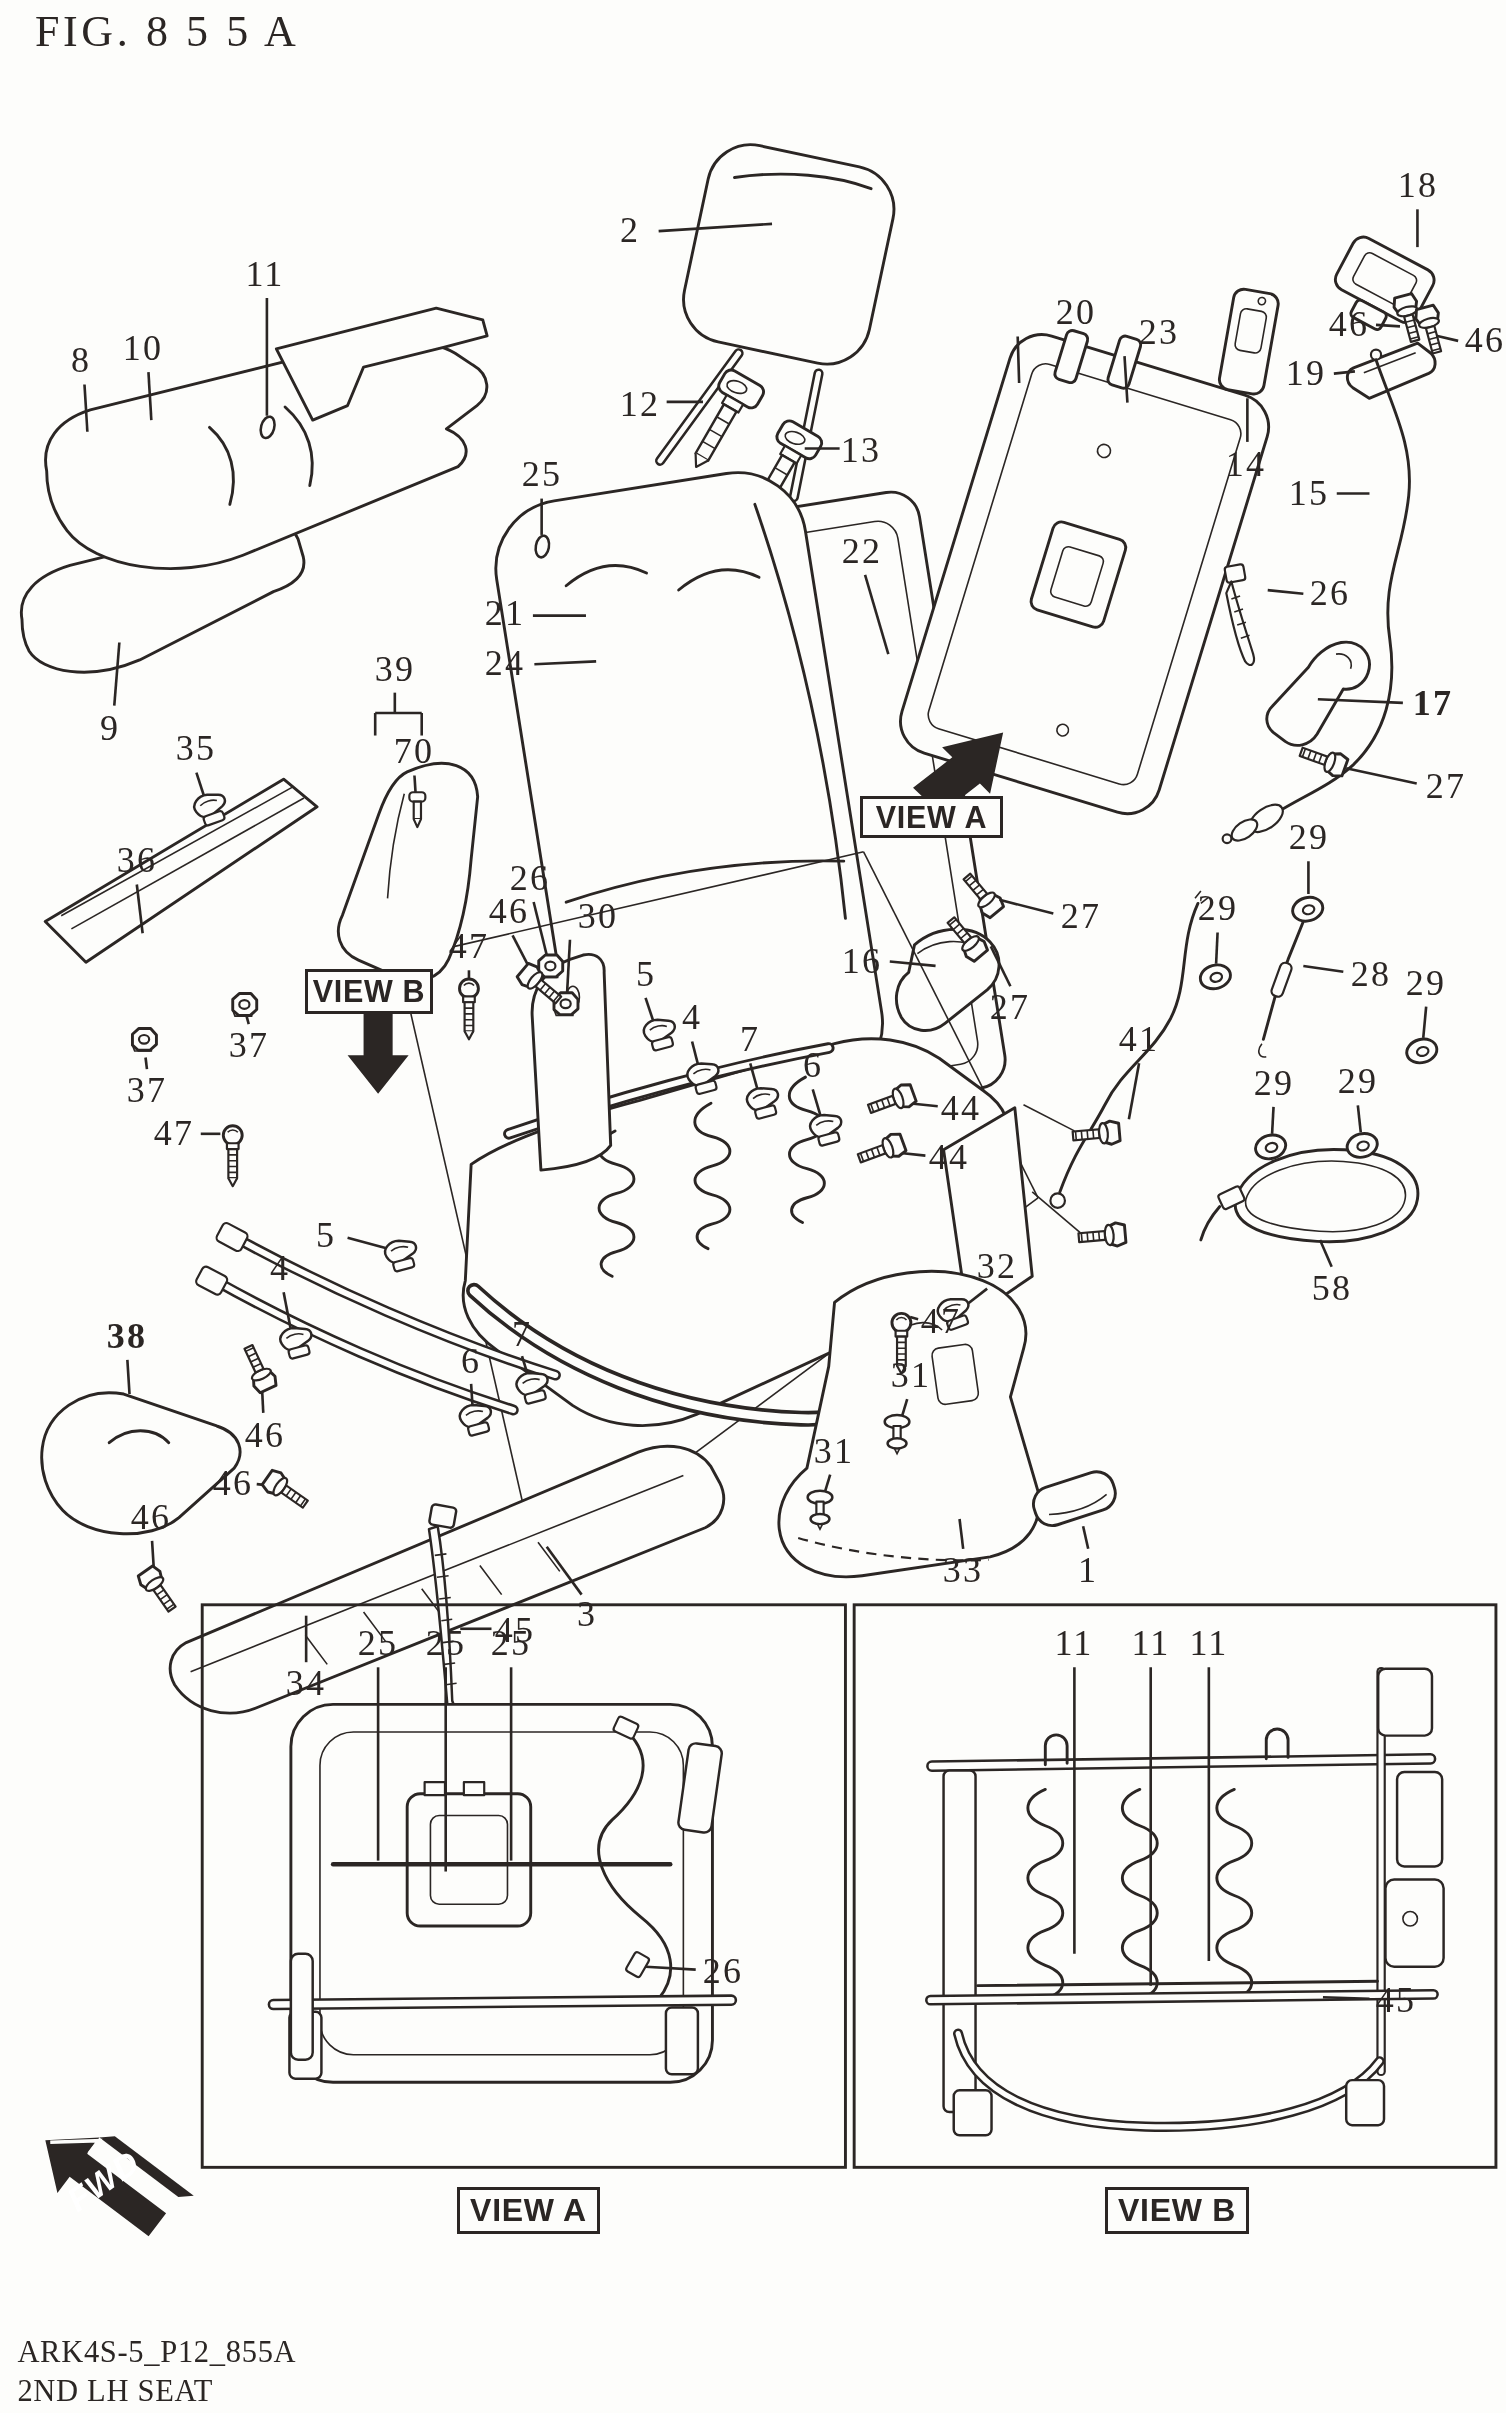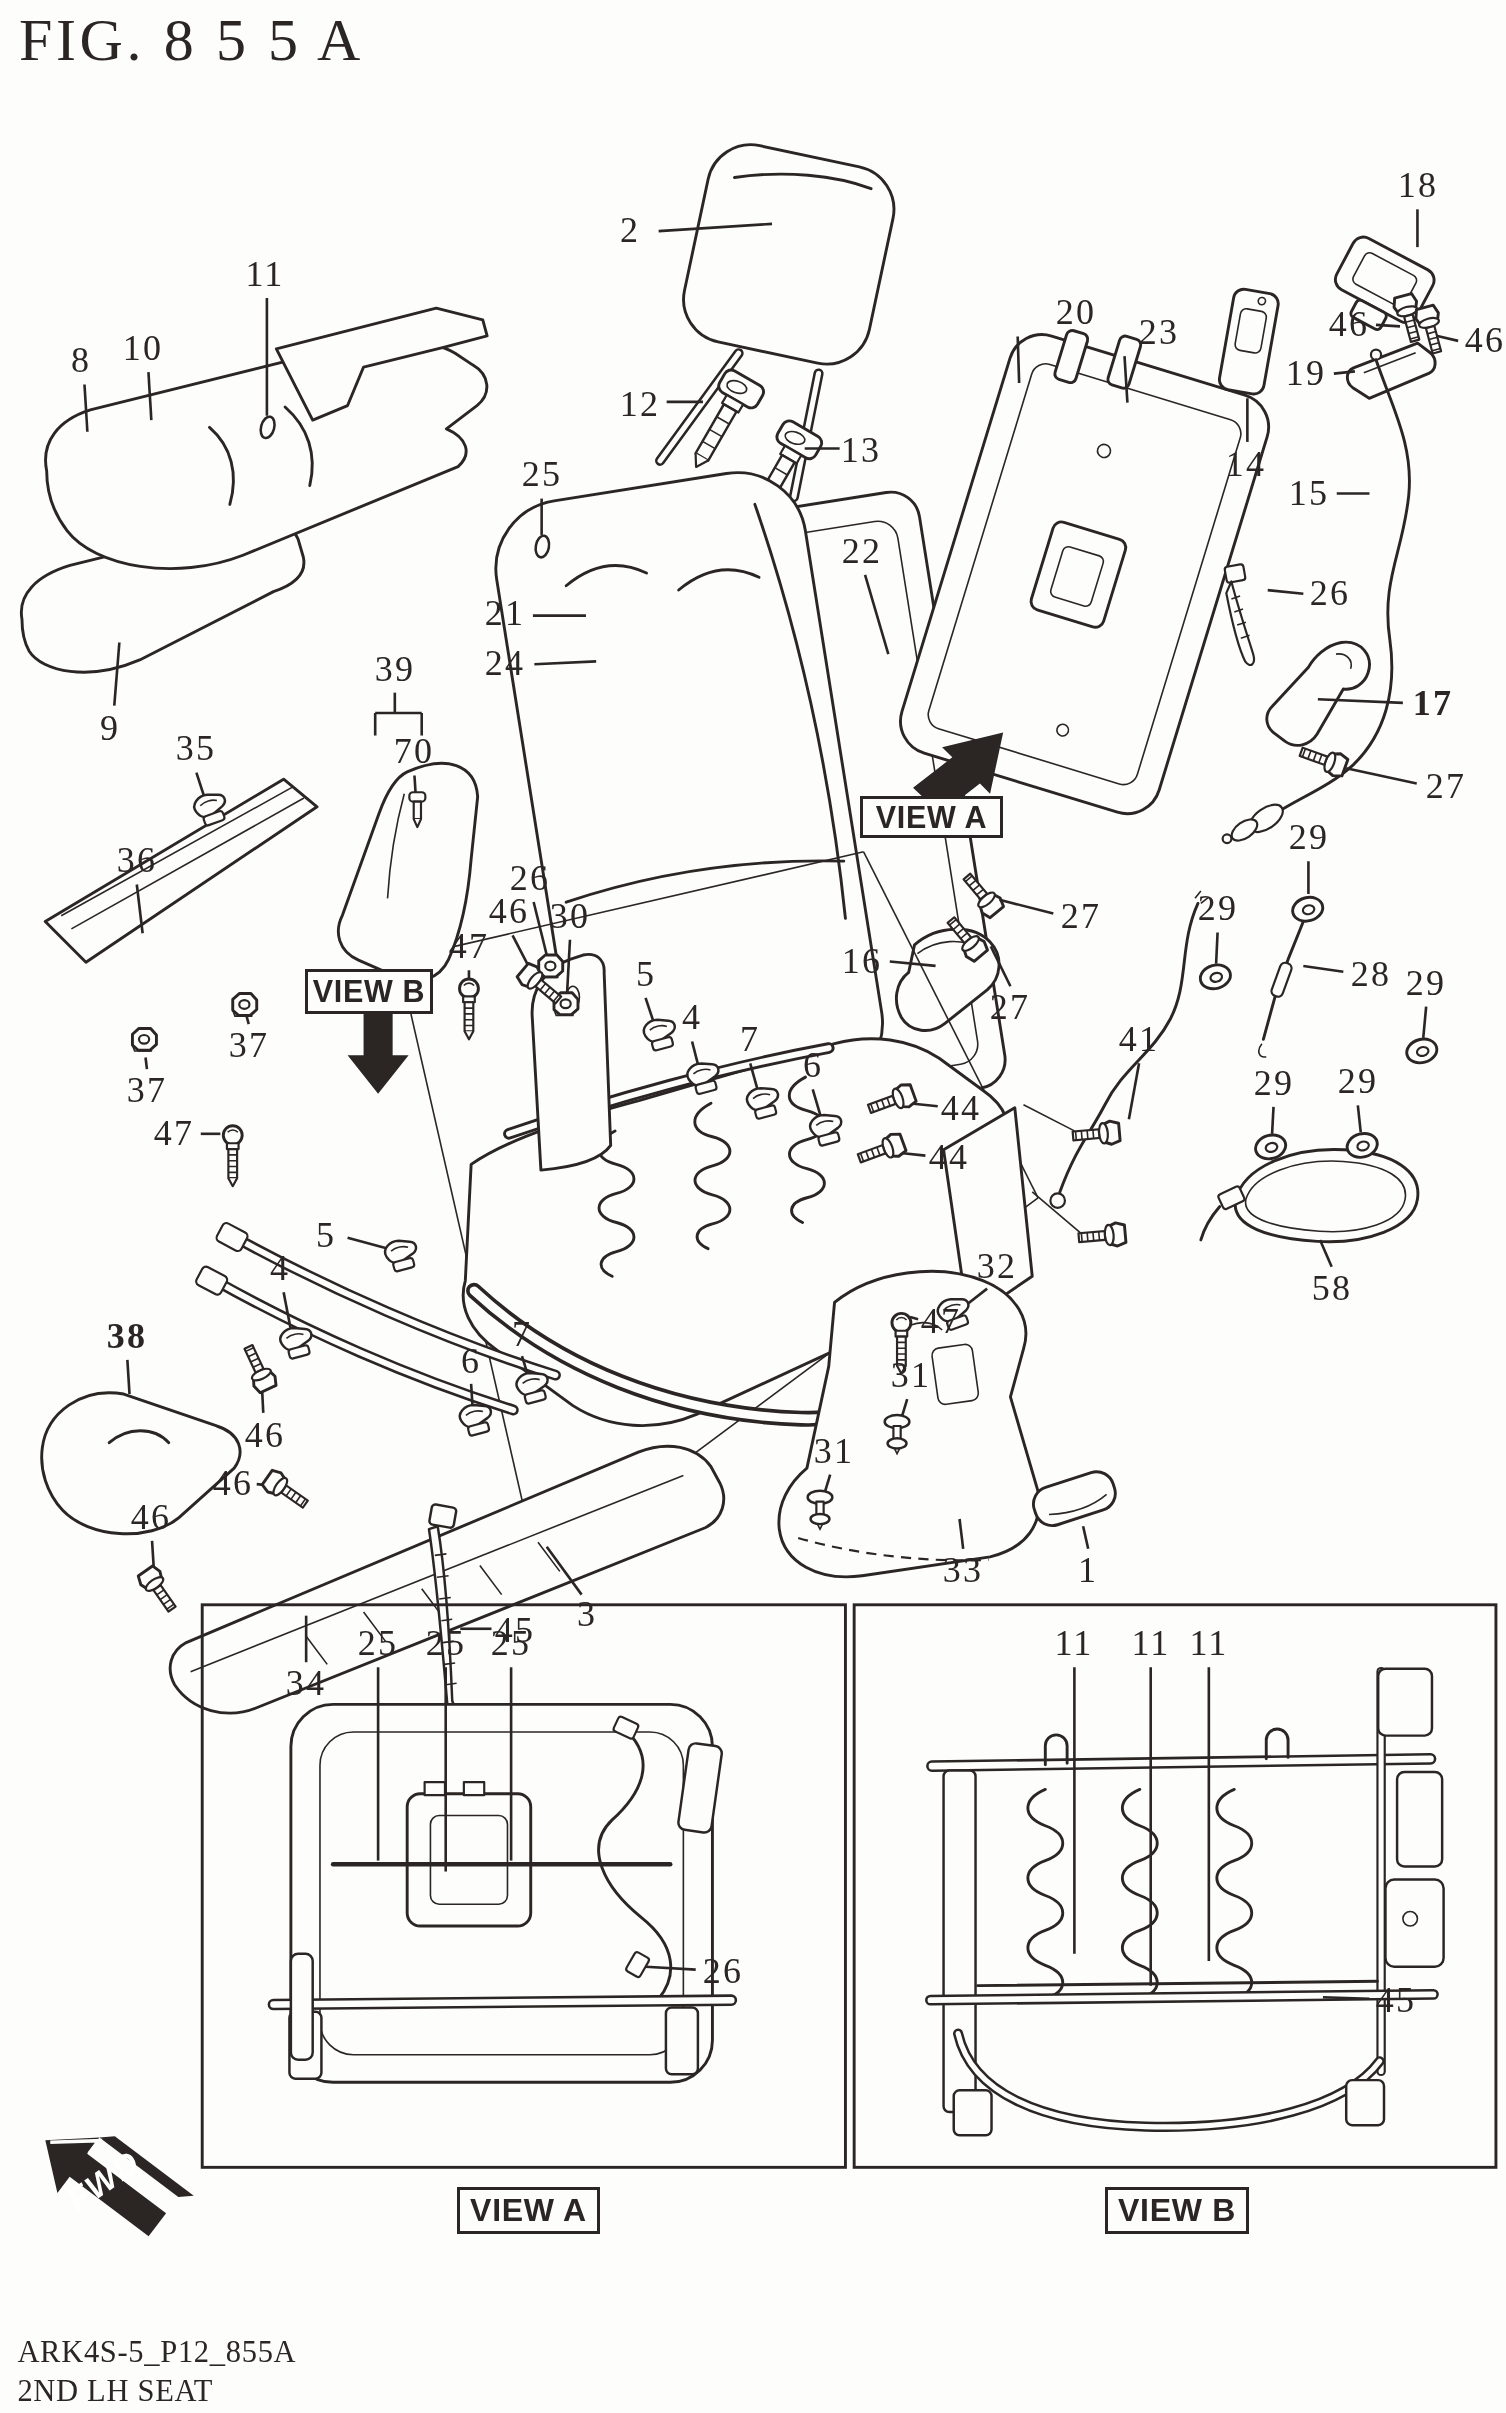--- a/index.html
+++ b/index.html
@@ -9,21 +9,21 @@
   .ln{fill:none;stroke:#2b2624;stroke-width:4;stroke-linejoin:round;stroke-linecap:round;}
   .fw{fill:#fdfdfb;stroke:#2b2624;stroke-width:4;stroke-linejoin:round;}
   .thin{fill:none;stroke:#2b2624;stroke-width:2.2;}
   .tb{fill:none;stroke:#2b2624;stroke-linecap:round;}
   .tw{fill:none;stroke:#fdfdfb;stroke-linecap:round;}
   .blk{fill:#2b2624;stroke:none;}
   .dash{fill:none;stroke:#2b2624;stroke-width:3;stroke-dasharray:14 10;}
   .leader{fill:none;stroke:#2b2624;stroke-width:3.6;}
   .callout{position:absolute;transform:translate(-50%,-54%);font-size:36px;line-height:1;
            letter-spacing:2.2px;white-space:nowrap;}
-  .title{position:absolute;left:19px;top:5.8px;font-size:60px;letter-spacing:3.6px;}
+  .title{position:absolute;left:35px;top:5.8px;font-size:44px;letter-spacing:3.6px;}
   .footerline{position:absolute;left:17.4px;font-size:30.5px;letter-spacing:0.7px;}
   .f1{top:2335px;} .f2{top:2374px;}
   .viewtag{position:absolute;border:3.6px solid #2b2624;background:#fdfdfb;display:flex;
            align-items:center;justify-content:center;font-family:"Liberation Sans",sans-serif;
            font-weight:bold;font-size:30.5px;letter-spacing:0.7px;}
   .vt-a{left:860px;top:796px;width:137px;height:36px;}
   .vt-b{left:305px;top:969px;width:122px;height:39px;}
   .cap-a{left:457px;top:2187px;width:137px;height:41px;font-size:32px;}
   .cap-b{left:1105px;top:2187px;width:138px;height:41px;font-size:32px;}
   .fwd-text{position:absolute;left:64px;top:2162px;transform:rotate(-35deg);color:#ffffff;
@@ -490,21 +490,21 @@
       <div class="callout" style="left: 1371px; top: 975px; text-align: center;">28</div>
       <div class="callout" style="left: 1218px; top: 909px;">29</div>
       <div class="callout" style="left: 1426px; top: 984px;">29</div>
       <div class="callout" style="left: 1274px; top: 1084px;">29</div>
       <div class="callout" style="left: 1358px; top: 1082px;">29</div>
       <div class="callout" style="left: 1332px; top: 1289px;">58</div>
       <div class="callout" style="left: 646px; top: 975px;">5</div>
       <div class="callout" style="left: 692px; top: 1018px;">4</div>
       <div class="callout" style="left: 750px; top: 1040px;">7</div>
       <div class="callout" style="left: 813px; top: 1066px;">6</div>
-      <div class="callout" style="left: 570px; top: 917px;">30</div>
+      <div class="callout" style="left: 598px; top: 917px;">30</div>
       <div class="callout" style="left: 530px; top: 879px;">26</div>
       <div class="callout" style="left: 509px; top: 912px;">46</div>
       <div class="callout" style="left: 469px; top: 947px;">47</div>
       <div class="callout" style="left: 196px; top: 749px;">35</div>
       <div class="callout" style="left: 137px; top: 861px;">36</div>
       <div class="callout" style="left: 249px; top: 1046px;">37</div>
       <div class="callout" style="left: 147px; top: 1091px;">37</div>
       <div class="callout" style="left: 174px; top: 1134px;">47</div>
       <div class="callout" style="left: 110px; top: 729px;">9</div>
       <div class="callout" style="left: 395px; top: 670px;">39</div>

